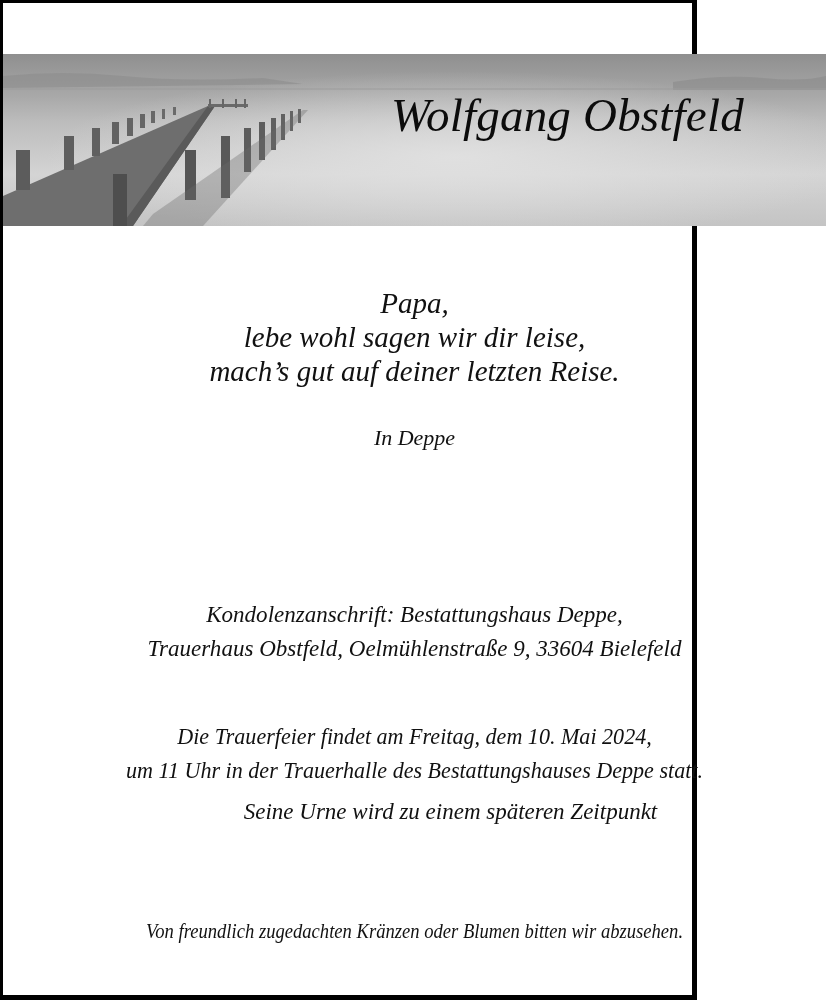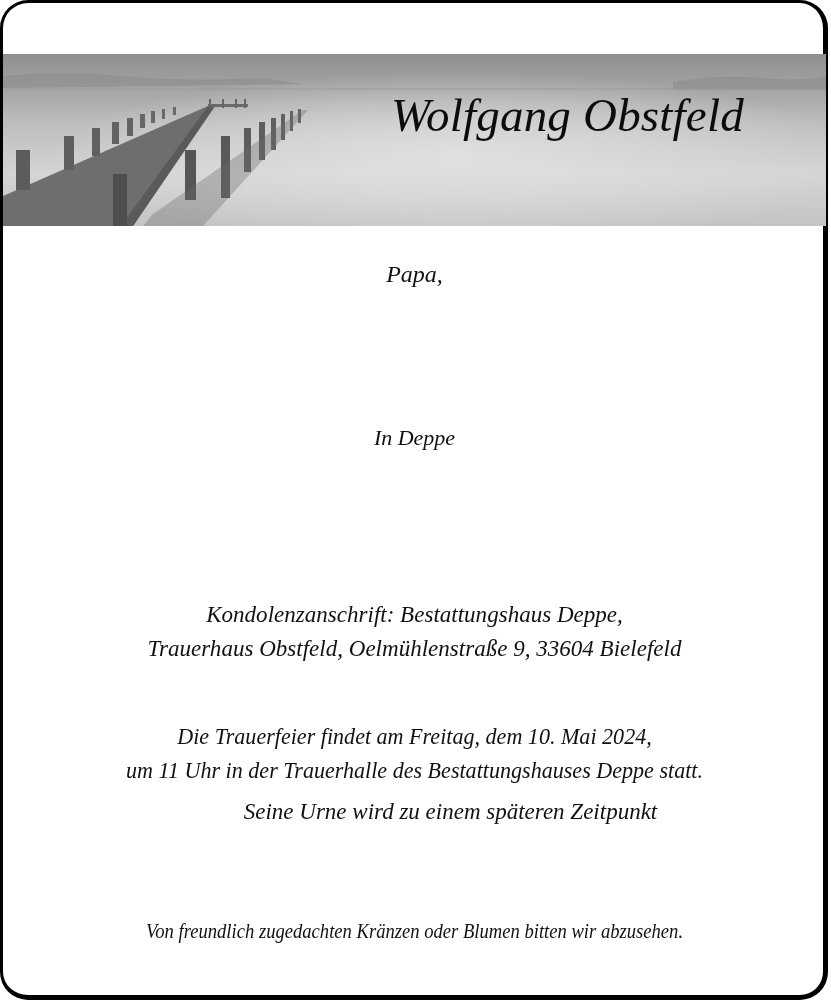--- a/index.html
+++ b/index.html
@@ -1,48 +1,47 @@
 <!DOCTYPE html>
 <html><head>
   <meta charset="utf-8">
   <style>
     html, body { margin: 0; padding: 0; background: #ffffff; }
     body { width: 831px; height: 1000px; overflow: hidden; }
     .card {
       position: absolute; left: 0; top: 0;
-      width: 828px; height: 1000px;
+      width: 697px; height: 1000px;
       box-sizing: border-box;
       border-top: 3px solid #000; border-left: 3px solid #000;
       border-right: 5px solid #000; border-bottom: 5px solid #000;
       background: #fff;
       font-family: "Liberation Serif", "DejaVu Serif", serif;
       font-style: italic;
       color: #111;
-      border-radius: 28px;
     }
     .hero {
       position: absolute; left: 0; top: 51px;
       width: 823px; height: 172px;
       overflow: hidden;
       background: linear-gradient(180deg, #9a9a9a 0%, #a7a7a7 18%, #b6b6b6 30%, #c8c8c8 45%, #d6d6d6 60%, #cfcfcf 80%, #bdbdbd 100%);
     }
     .hero svg { position: absolute; left: 0; top: 0; }
     .hero-name {
       position: absolute; left: 388px; top: 38px;
       font-size: 47px; line-height: 1; color: #0c0c0c;
       letter-spacing: 0.2px; white-space: nowrap;
     }
     .hero-dates {
       position: absolute; left: 452px; top: 103px;
       font-size: 20px; line-height: 1; color: #111; white-space: nowrap;
     }
     .hero-dates .gap { display: inline-block; width: 40px; }
     .block { position: absolute; left: 0; width: 823px; text-align: center; }
     .line { display: block; white-space: nowrap; }
-    .poem { top: 254px; font-size: 24px; line-height: 34px; }
+    .poem { top: 283px; font-size: 29px; line-height: 34px; }
     .love { top: 420px; font-size: 22px; line-height: 30px; }
     .family { top: 474px; font-size: 29px; line-height: 37px; }
     .condolence { top: 594px; font-size: 24px; line-height: 34px; transform: scaleX(0.96); }
     .ceremony { top: 716px; font-size: 24px; line-height: 34px; transform: scaleX(0.92); }
     .urn { top: 792px; font-size: 23px; line-height: 34px; padding-left: 36px; }
     .flowers { top: 914px; font-size: 20px; line-height: 28px; transform: scaleX(0.93); }
   </style>
 </head>
 <body>
 
@@ -100,20 +99,22 @@
       <rect x="295" y="55" width="3" height="14" fill="#666"></rect>
 
       <polygon points="150,160 300,56 305,56 200,172 140,172" fill="#6a6a6a" opacity="0.35"></polygon>
     </svg>
 
     <div class="hero-name">Wolfgang Obstfeld</div>
   </div>
 
   <div class="block poem">
     <span class="line">Papa,</span>
+    <span class="line">lebe wohl sagen wir dir leise,</span>
+    <span class="line">mach’s gut auf deiner letzten Reise.</span>
   </div>
 
   <div class="block love">In Deppe</div>
 
 
   <div class="block condolence">
     <span class="line">Kondolenzanschrift: Bestattungshaus Deppe,</span>
     <span class="line">Trauerhaus Obstfeld, Oelmühlenstraße 9, 33604 Bielefeld</span>
   </div>
 

